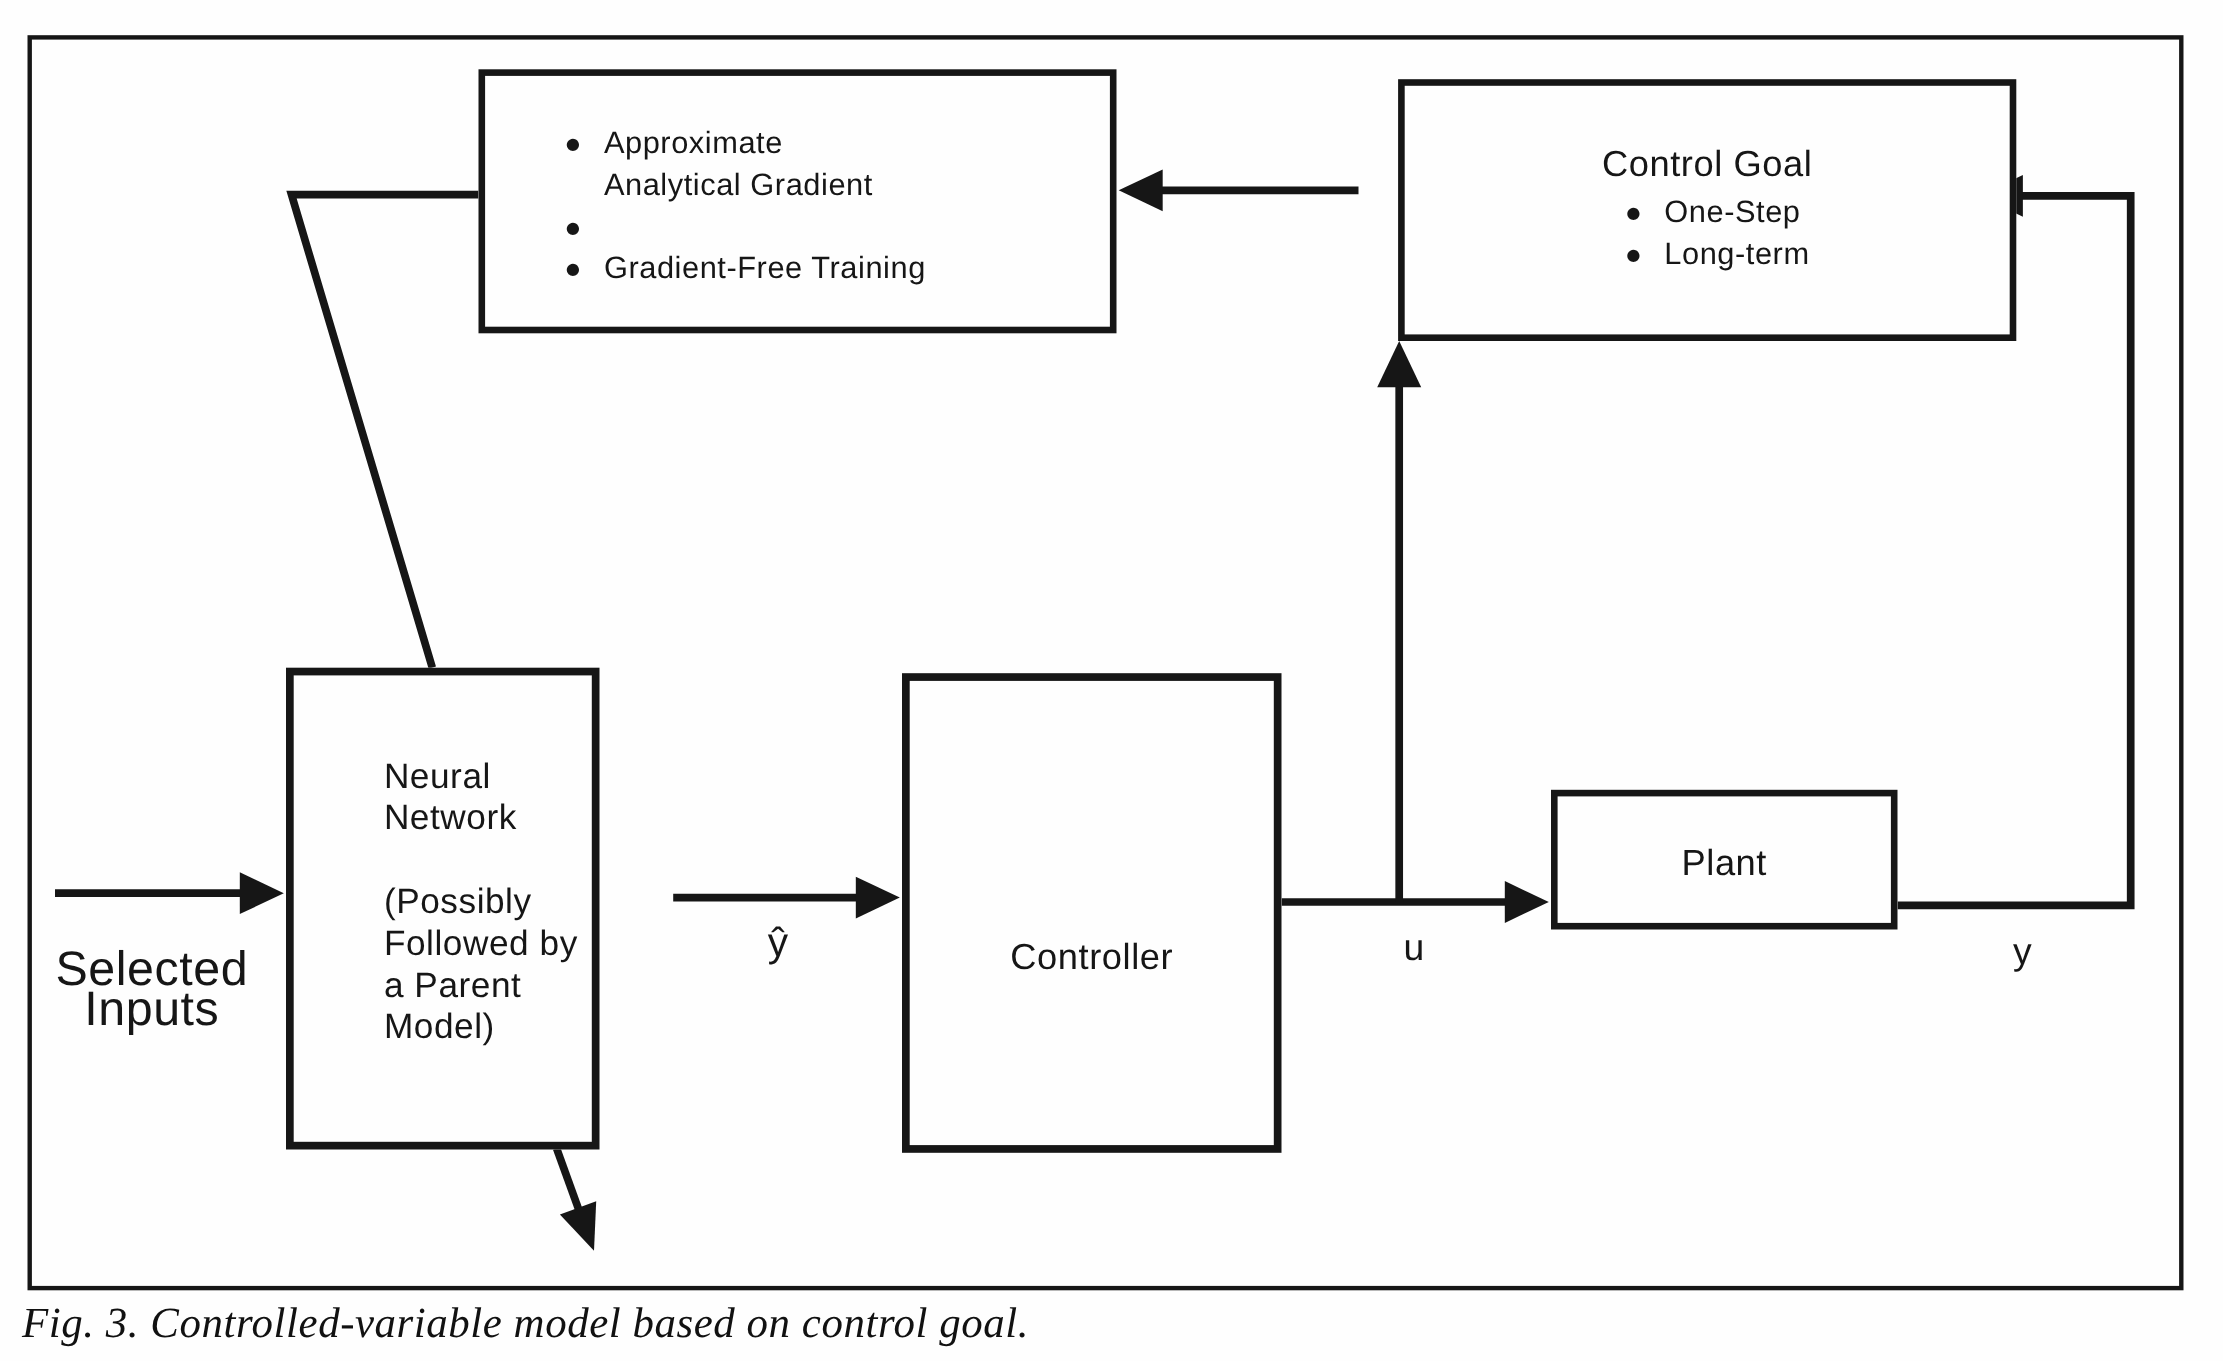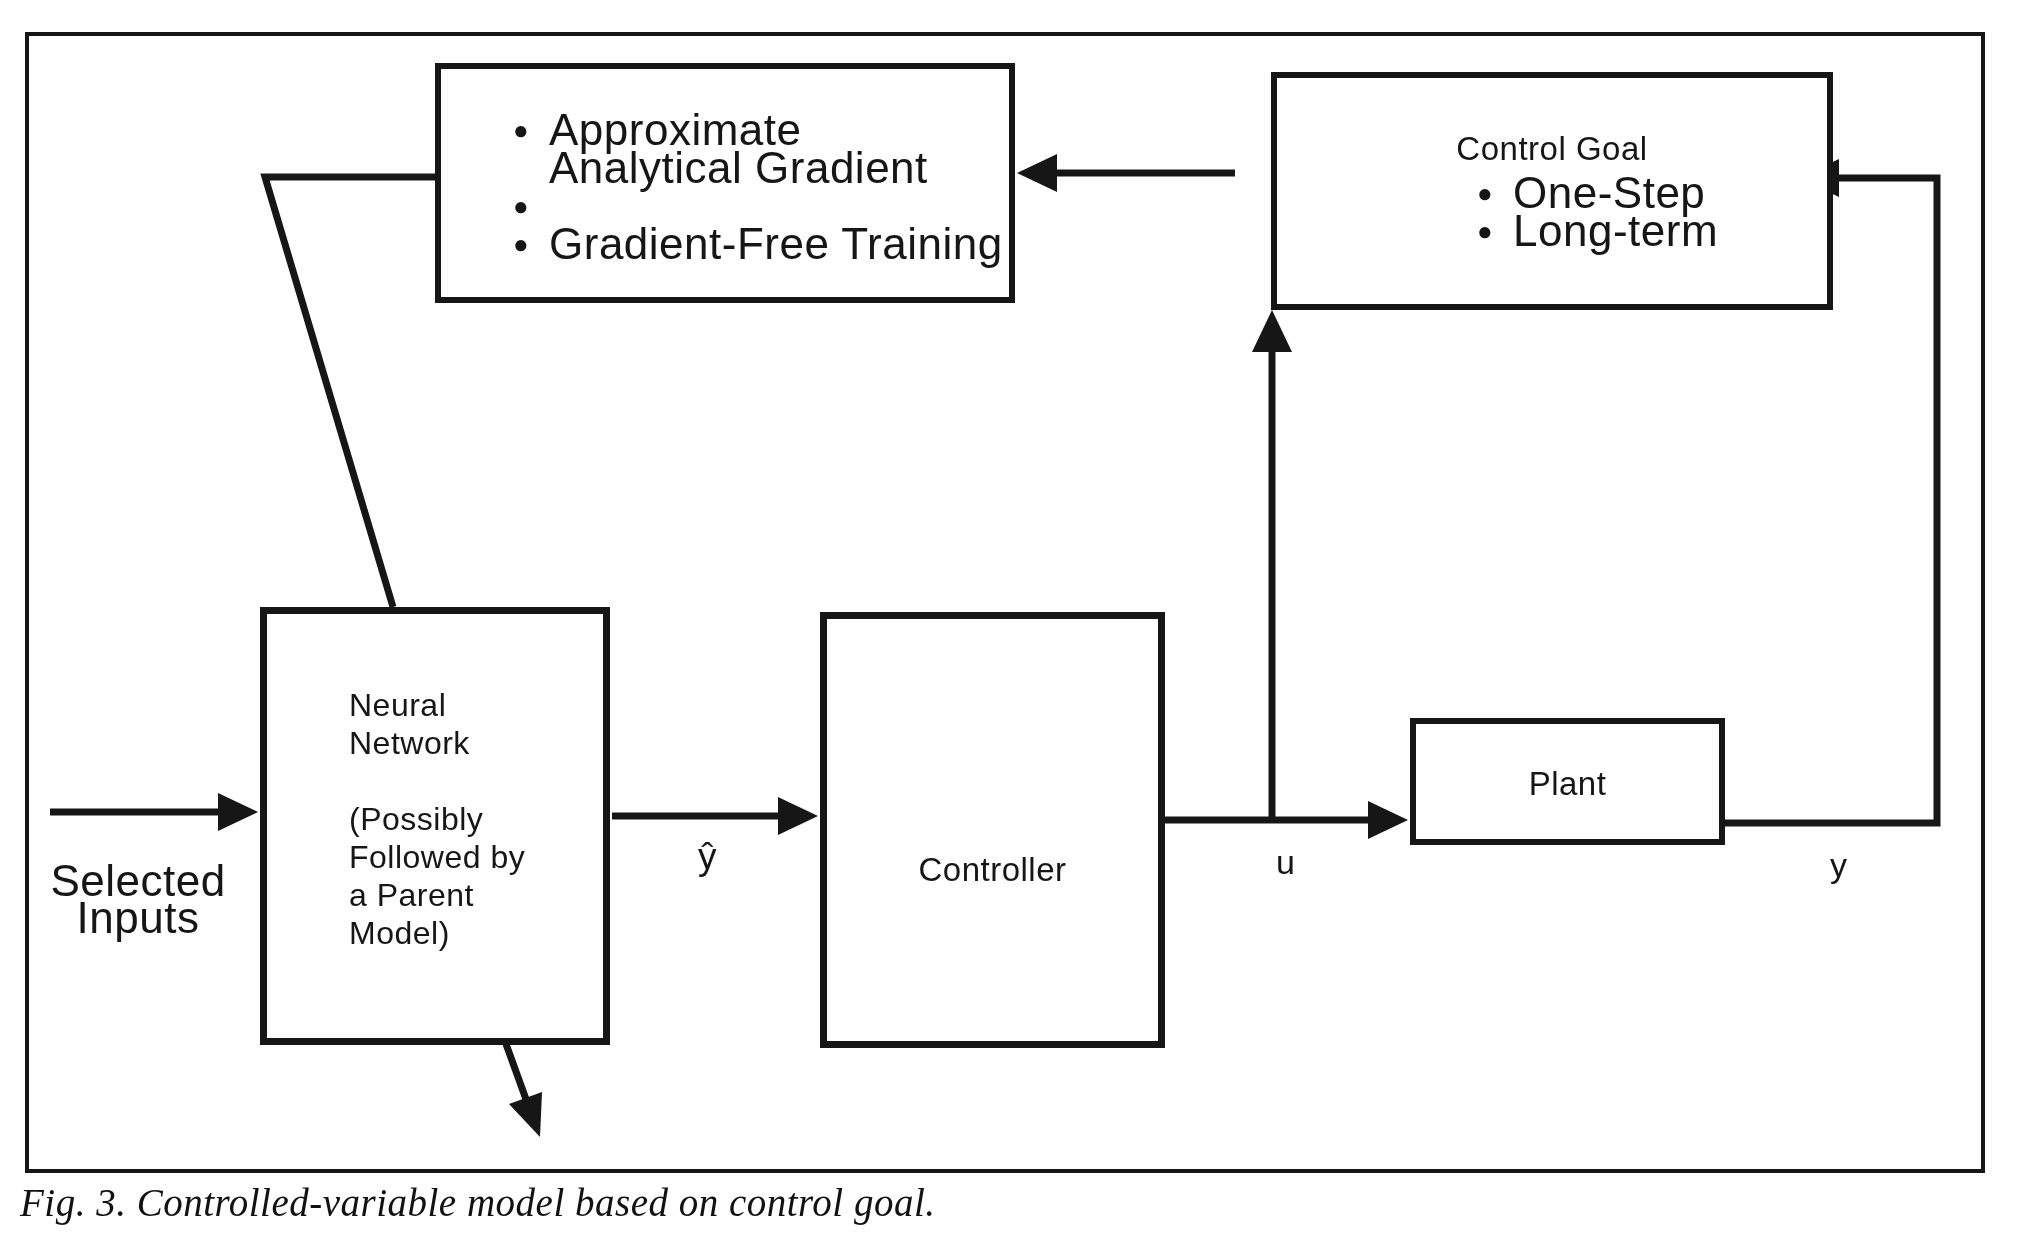--- a/index.html
+++ b/index.html
@@ -26,32 +26,32 @@
   }
   .box {
     position: absolute;
     box-sizing: border-box;
     border: 6px solid #161616;
     background: #fefefe;
   }
   .thickbox { border-width: 7px; }
   #gradient-box   { left: 435px;  top: 63px;  width: 580px; height: 240px; }
   #control-goal-box { left: 1271px; top: 72px;  width: 562px; height: 238px; }
-  #nn-box         { left: 260px;  top: 607px; width: 350px; height: 438px; }
+  #nn-box         { left: 260px;  top: 607px; width: 285px; height: 438px; }
   #controller-box { left: 820px;  top: 612px; width: 345px; height: 436px; }
   #plant-box      { left: 1410px; top: 718px; width: 315px; height: 127px; }
 
   .bullet-list { position: absolute; }
   .bullet-row { display: flex; align-items: flex-start; }
   .bullet-glyph {
     width: 36px; flex: 0 0 36px;
     font-size: 26px; line-height: 38px;
   }
   .bullet-text {
-    font-size: 44px; line-height: 38px;
+    font-size: 28px; line-height: 38px;
     white-space: pre-line;
     letter-spacing: 0.5px;
   }
   #gradient-list { left: 72px; top: 42px; }
   #goal-list { left: 200px; top: 96px; }
   #goal-title {
     position: absolute; left: 0; right: 0; top: 52px;
     text-align: center;
     font-size: 33px; letter-spacing: 0.5px;
   }

